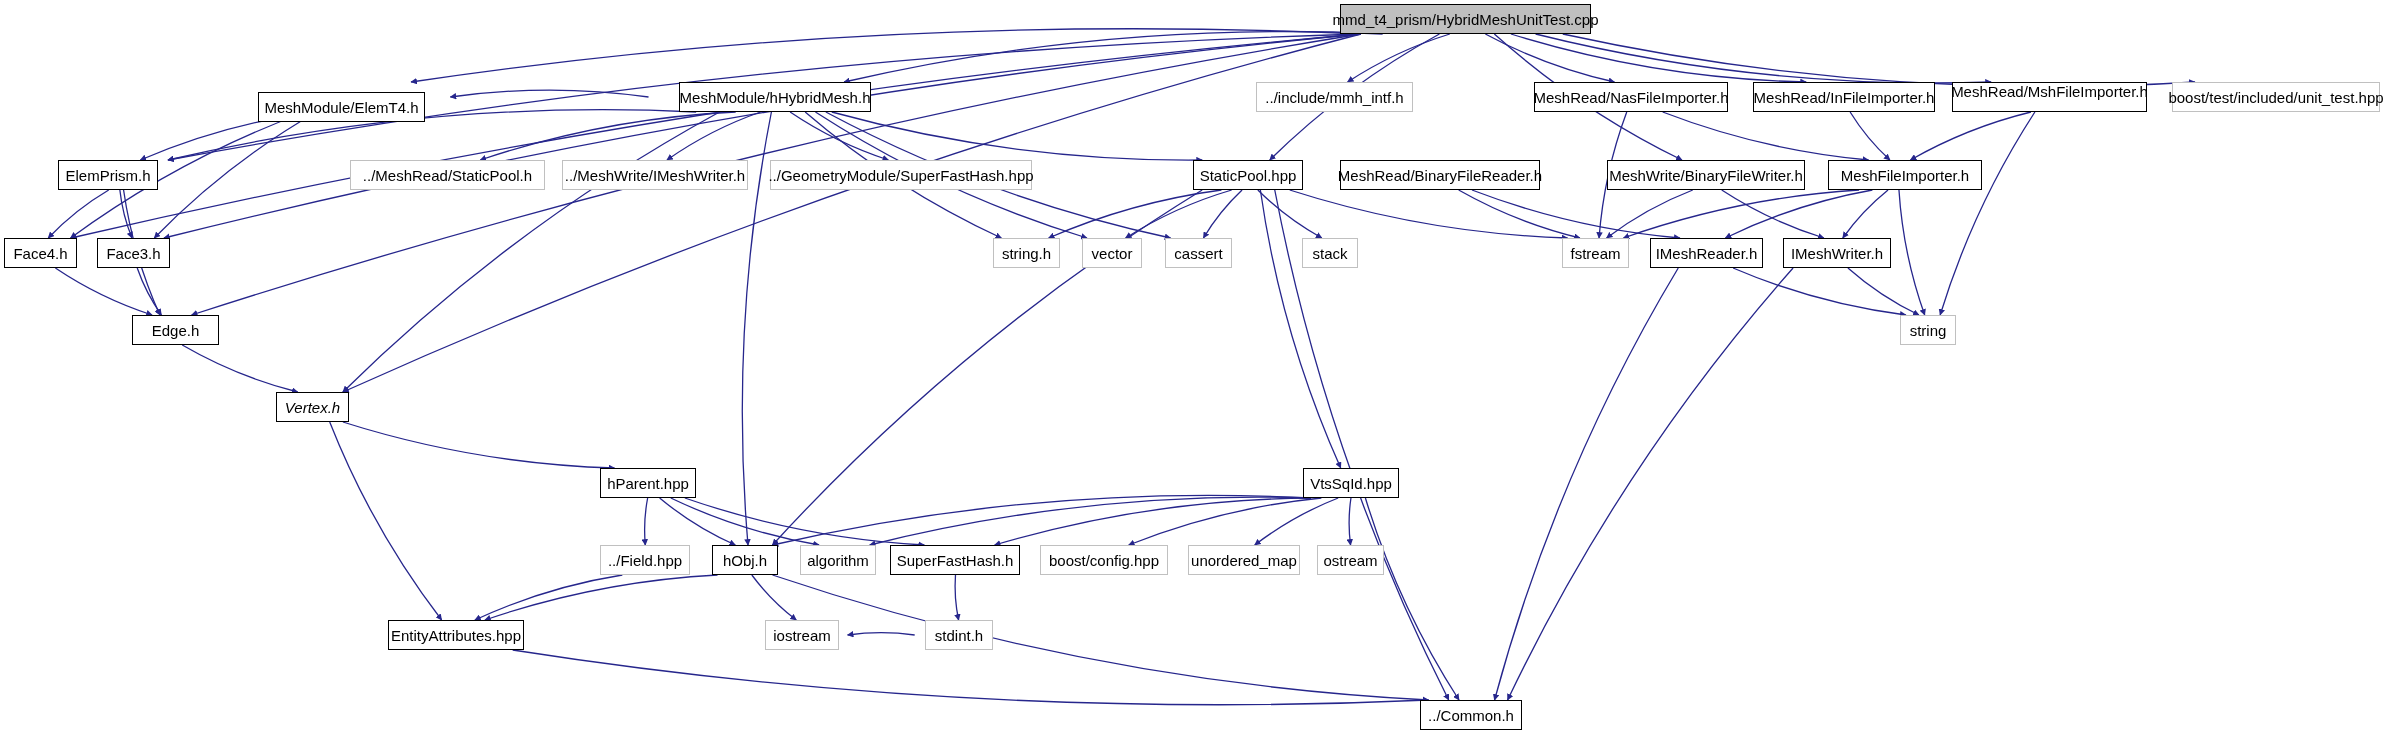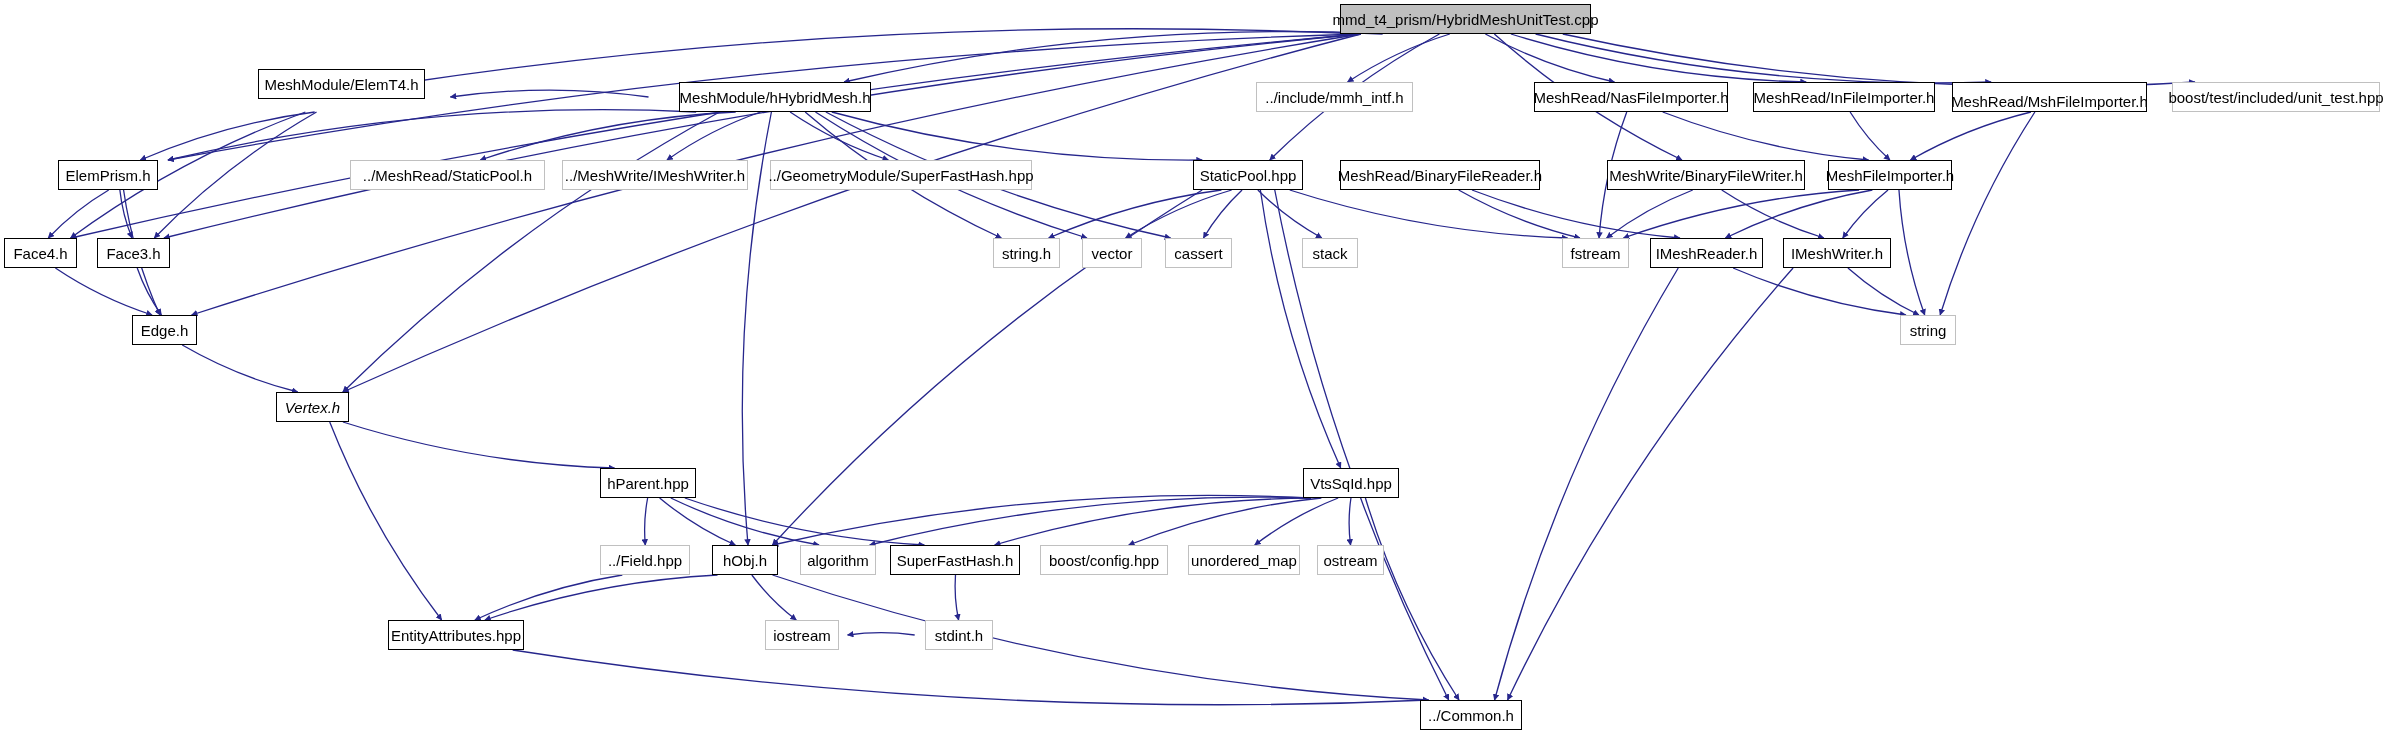--- a/index.html
+++ b/index.html
@@ -18,21 +18,21 @@
     display:flex;
     align-items:center;
     justify-content:center;
     white-space:nowrap;
     font-size:15px;
     line-height:1;
     color:#000000;
     background:#ffffff;
     border:1px solid #c0c0c0;
     height:30px;
-    padding:2px 8px;
+    padding:12px 8px;
     z-index:5;
   }
   .node.solid{border:1.6px solid #000000;}
   .node.root{border:1.6px solid #000000;background:#bfbfbf;}
 </style>
 </head>
 <body>
 
 <div id="graph">
   <svg id="edges" xmlns="http://www.w3.org/2000/svg">
@@ -118,21 +118,21 @@
       <path d="M 1338.16 498 Q 1293.14 515.6578 1254.7 545" fill="none" stroke="#26268c" stroke-width="1.3" marker-end="url(#arrow)"></path>
       <path d="M 1350.94 498 Q 1347.455 521.4727 1350.55 545" fill="none" stroke="#26268c" stroke-width="1.3" marker-end="url(#arrow)"></path>
       <path d="M 1365.4 498 Q 1398.06 605.552 1459 700" fill="none" stroke="#26268c" stroke-width="1.3" marker-end="url(#arrow)"></path>
       <path d="M 955.48 575 Q 953.89 597.7184 958.6 620" fill="none" stroke="#26268c" stroke-width="1.3" marker-end="url(#arrow)"></path>
       <path d="M 914.68 635 Q 881.14 630.3044 847.6 635" fill="none" stroke="#26268c" stroke-width="1.3" marker-end="url(#arrow)"></path>
     </svg>
   <div id="nodes-layer">
       <div class="node root" style="left: 1340px; top: 4px; width: 251px;">
         <span>mmd_t4_prism/HybridMeshUnitTest.cpp</span>
       </div>
-      <div class="node solid" style="left: 258px; top: 69px; width: 167px;">
+      <div class="node solid" style="left: 258px; top: 92px; width: 167px;">
         <span>MeshModule/ElemT4.h</span>
       </div>
       <div class="node solid" style="left: 679px; top: 82px; width: 192px;">
         <span>MeshModule/hHybridMesh.h</span>
       </div>
       <div class="node light" style="left: 1256px; top: 82px; width: 157px;">
         <span>../include/mmh_intf.h</span>
       </div>
       <div class="node solid" style="left: 1534px; top: 82px; width: 194px;">
         <span>MeshRead/NasFileImporter.h</span>
@@ -160,21 +160,21 @@
       </div>
       <div class="node solid" style="left: 1193px; top: 160px; width: 110px;">
         <span>StaticPool.hpp</span>
       </div>
       <div class="node solid" style="left: 1340px; top: 160px; width: 200px;">
         <span>MeshRead/BinaryFileReader.h</span>
       </div>
       <div class="node solid" style="left: 1607px; top: 160px; width: 198px;">
         <span>MeshWrite/BinaryFileWriter.h</span>
       </div>
-      <div class="node solid" style="left: 1828px; top: 160px; width: 124px;">
+      <div class="node solid" style="left: 1828px; top: 160px; width: 154px;">
         <span>MeshFileImporter.h</span>
       </div>
       <div class="node solid" style="left: 4px; top: 238px; width: 73px;">
         <span>Face4.h</span>
       </div>
       <div class="node solid" style="left: 97px; top: 238px; width: 73px;">
         <span>Face3.h</span>
       </div>
       <div class="node light" style="left: 993px; top: 238px; width: 67px;">
         <span>string.h</span>
@@ -190,21 +190,21 @@
       </div>
       <div class="node light" style="left: 1562px; top: 238px; width: 67px;">
         <span>fstream</span>
       </div>
       <div class="node solid" style="left: 1650px; top: 238px; width: 113px;">
         <span>IMeshReader.h</span>
       </div>
       <div class="node solid" style="left: 1783px; top: 238px; width: 108px;">
         <span>IMeshWriter.h</span>
       </div>
-      <div class="node solid" style="left: 132px; top: 315px; width: 65px;">
+      <div class="node solid" style="left: 132px; top: 315px; width: 87px;">
         <span>Edge.h</span>
       </div>
       <div class="node light" style="left: 1900px; top: 315px; width: 56px;">
         <span>string</span>
       </div>
       <div class="node solid" style="left: 276px; top: 392px; width: 73px; font-style: italic;">
         <span>Vertex.h</span>
       </div>
       <div class="node solid" style="left: 600px; top: 468px; width: 96px;">
         <span>hParent.hpp</span>

